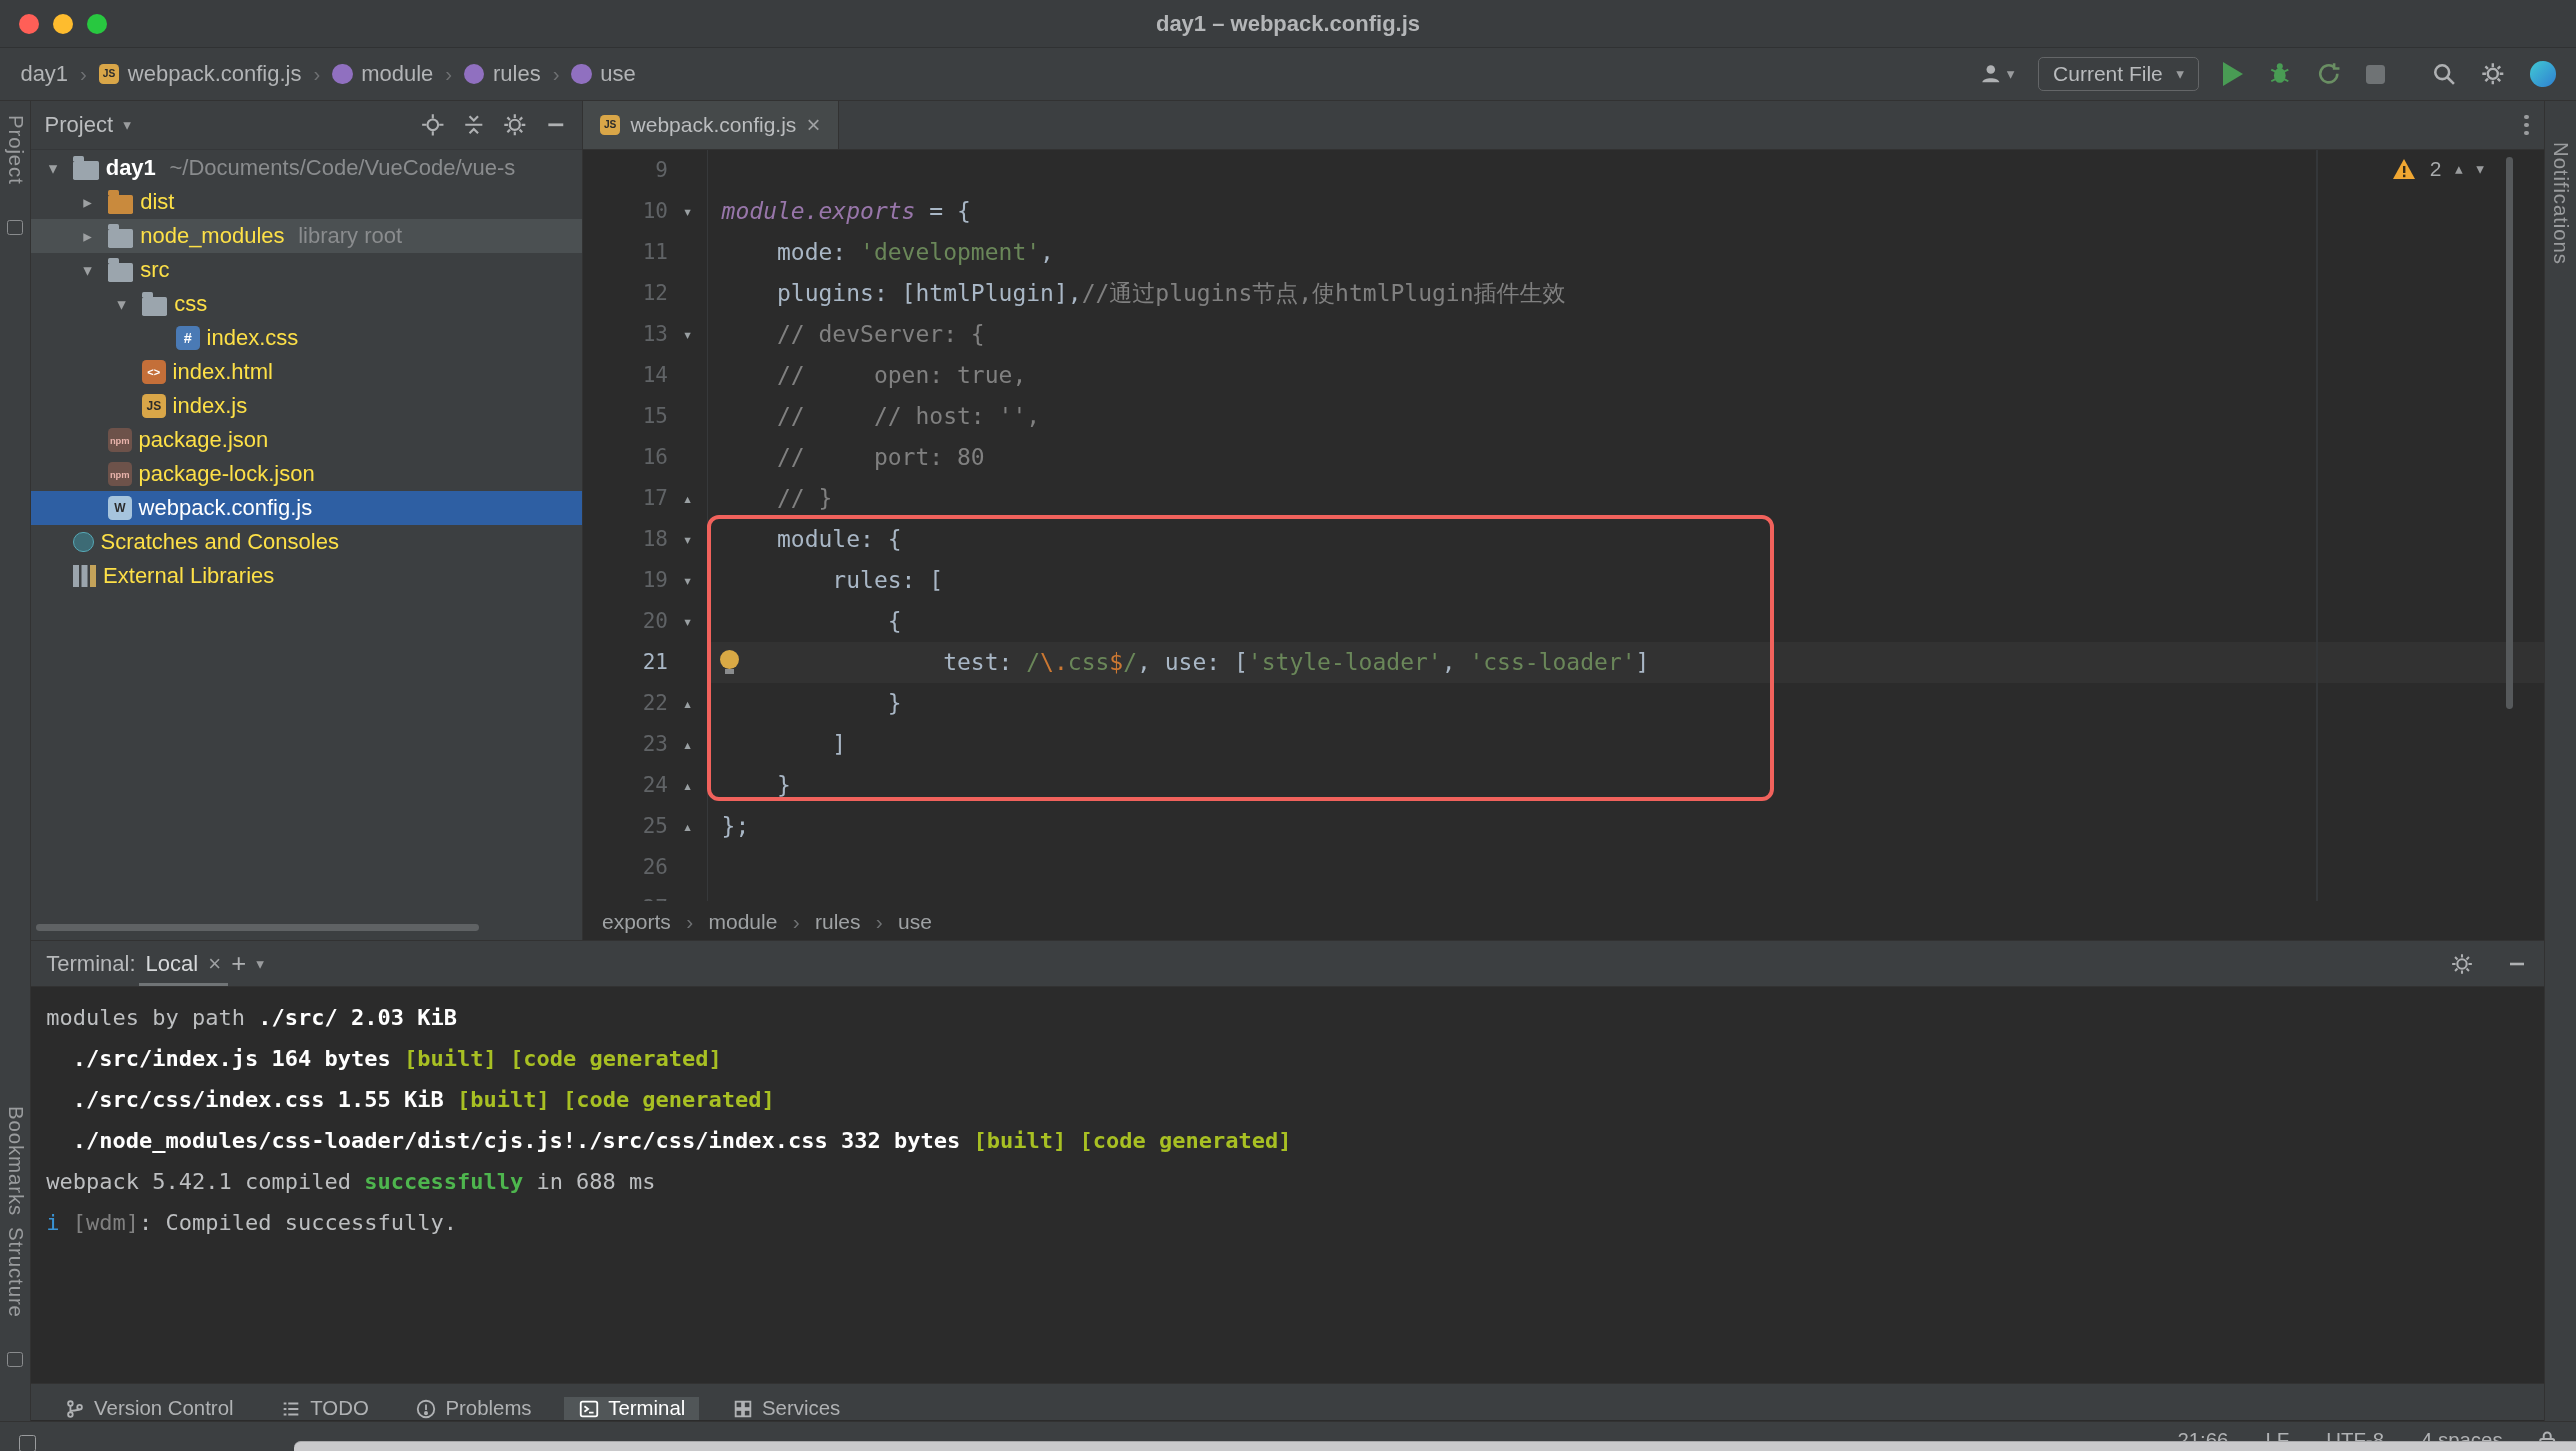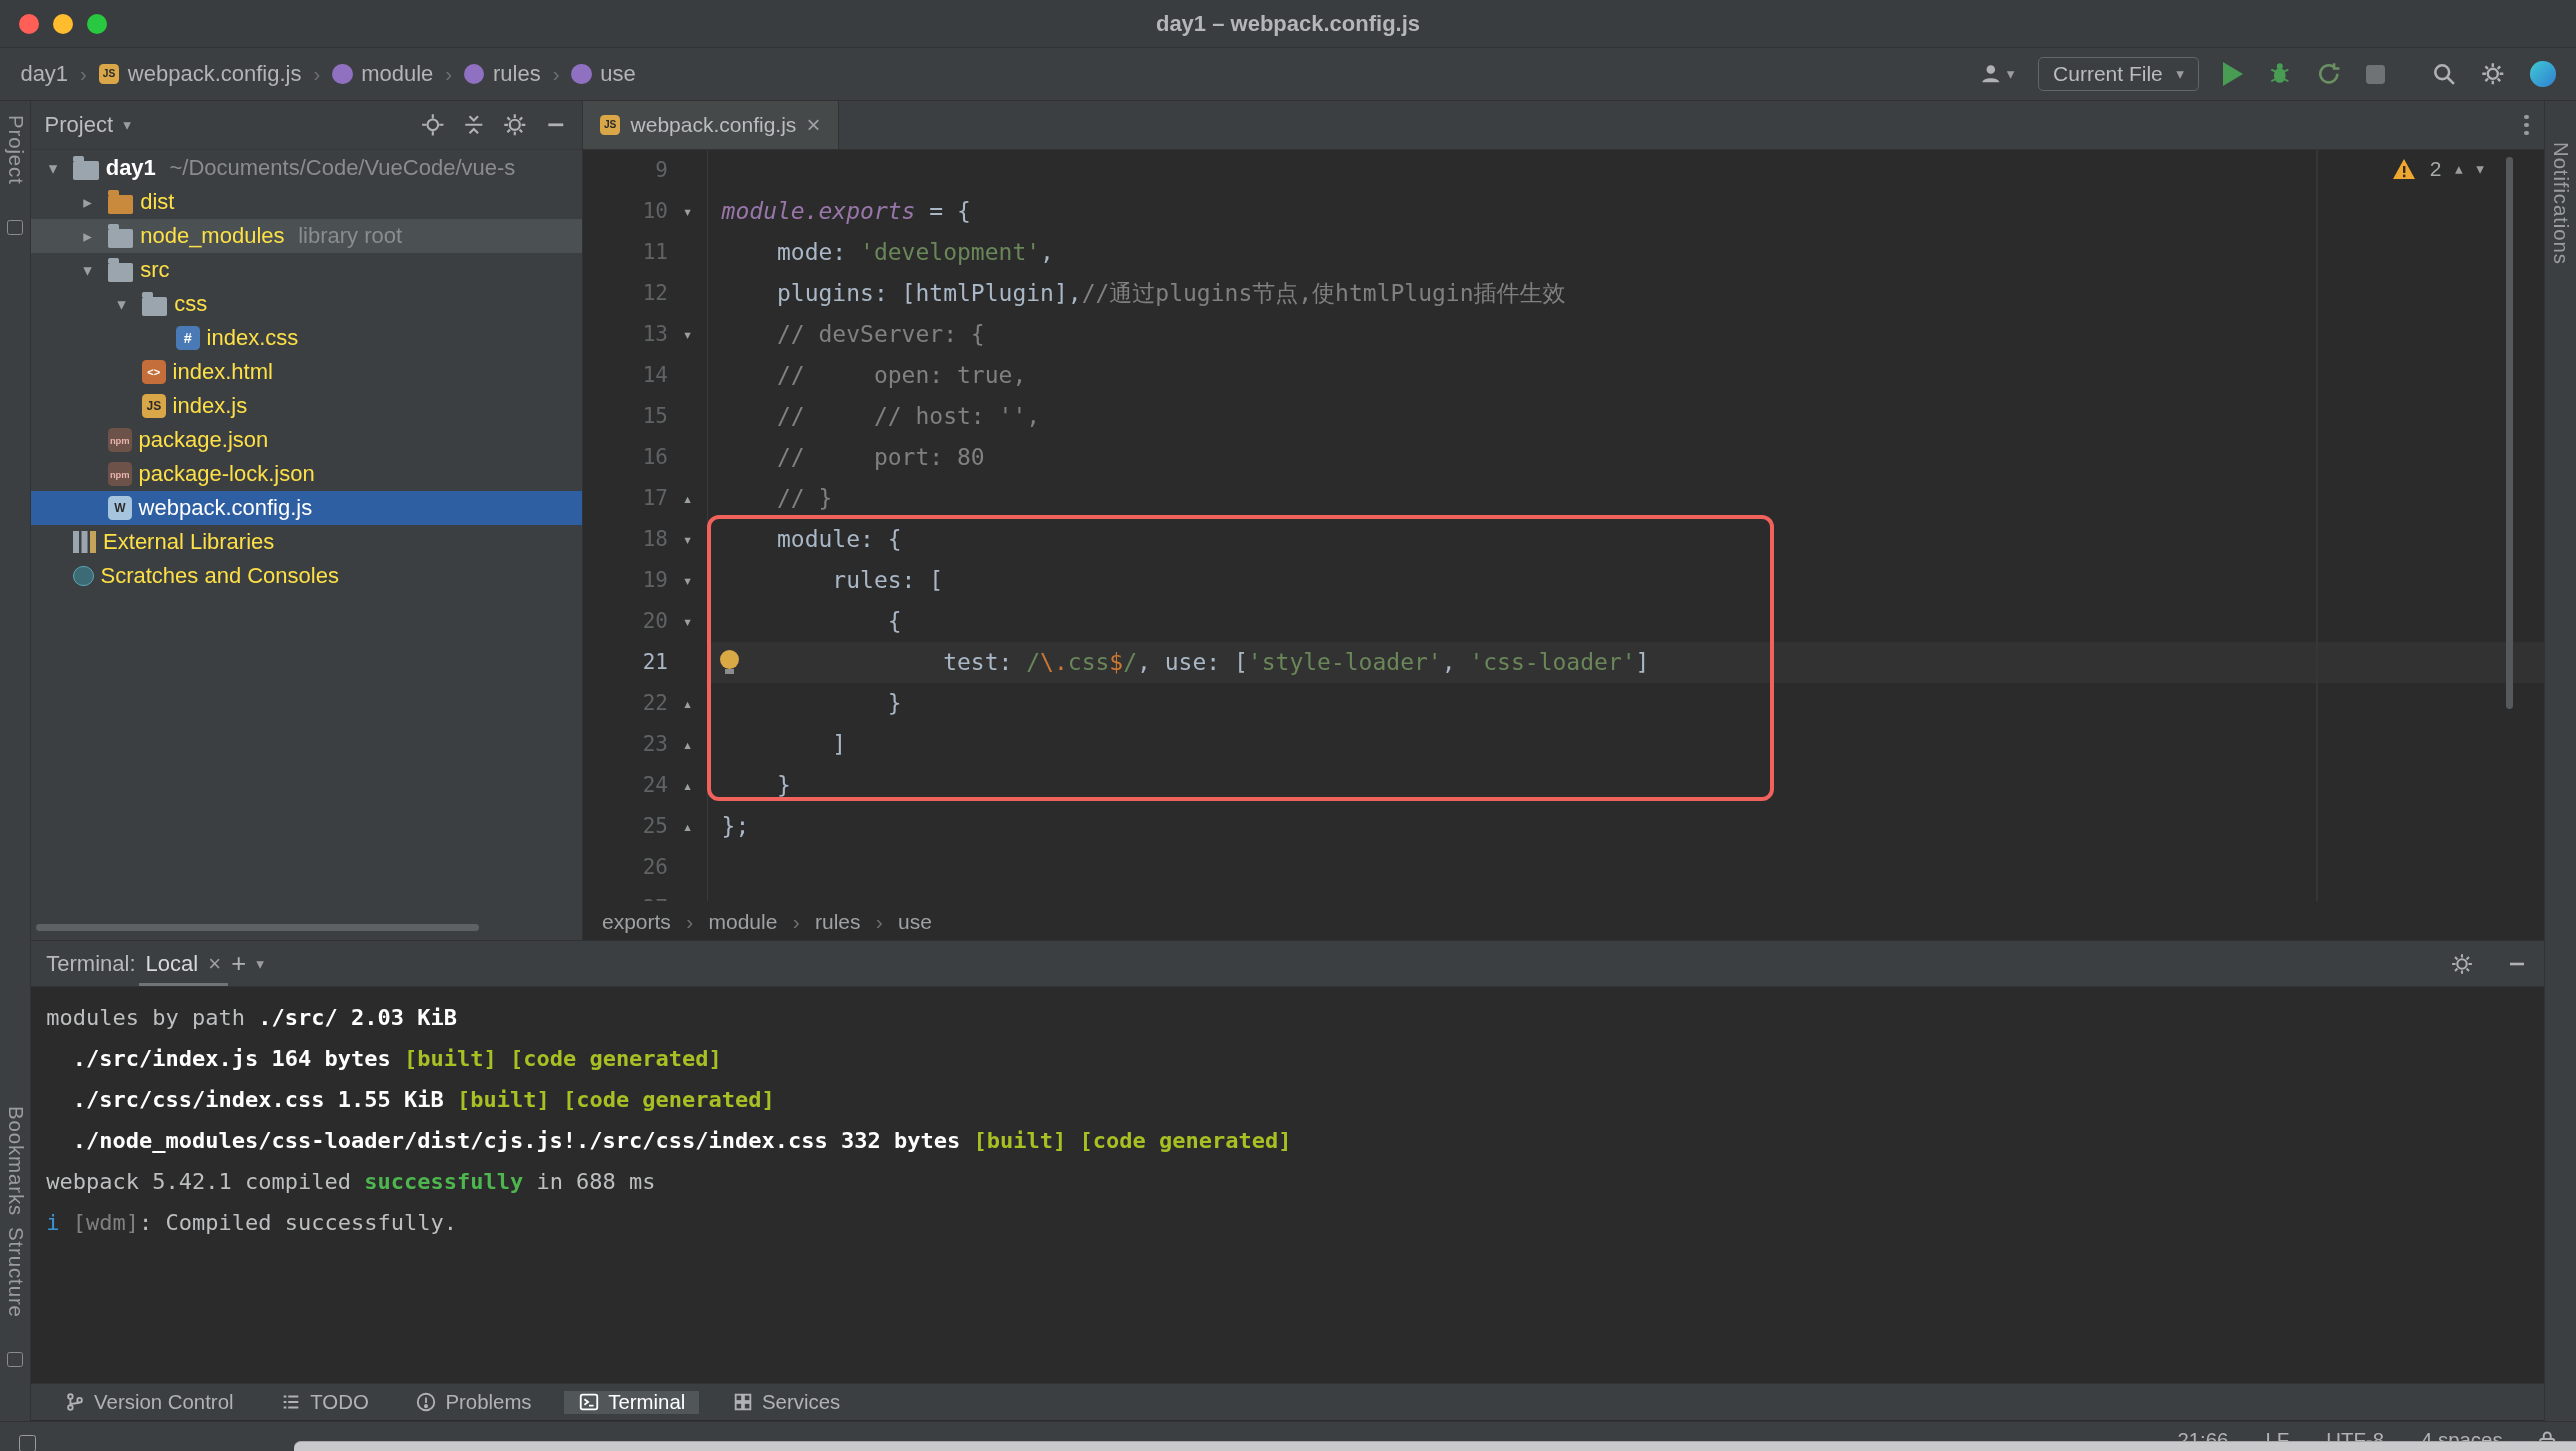--- a/index.html
+++ b/index.html
@@ -320,27 +320,27 @@
           <span class="ficon f-npm">npm</span>
           <span class="tlabel">package-lock.json</span>
         </div>
         <div class="trow sel" style="padding-left: 43px;">
           <span class="tchev"></span>
           <span class="ficon f-wp">W</span>
           <span class="tlabel">webpack.config.js</span>
         </div>
         <div class="trow" style="padding-left: 8.5px;">
           <span class="tchev"></span>
+          <span class="sicon icon-scratch"></span>
+          <span class="tlabel">Scratches and Consoles</span>
+        </div>
+        <div class="trow" style="padding-left: 8.5px;">
+          <span class="tchev"></span>
           <span class="sicon icon-lib"></span>
           <span class="tlabel">External Libraries</span>
-        </div>
-        <div class="trow" style="padding-left: 8.5px;">
-          <span class="tchev"></span>
-          <span class="sicon icon-scratch"></span>
-          <span class="tlabel">Scratches and Consoles</span>
         </div>
       </div>
     <div class="hscroll"></div>
   </div>
 
   <div class="editor">
     <div class="tabs">
       <div class="tab">
         <span class="ficon f-js nav-ficon">JS</span>
         <span>webpack.config.js</span>
@@ -501,21 +501,21 @@
         <div class="tline"><span class="tl-t">modules by path </span><span class="tl-b">./src/</span><span class="tl-t"> </span><span class="tl-b">2.03 KiB</span></div>
         <div class="tline"><span class="tl-t">  </span><span class="tl-b">./src/index.js</span><span class="tl-t"> </span><span class="tl-b">164 bytes</span><span class="tl-t"> </span><span class="tl-y">[built] [code generated]</span></div>
         <div class="tline"><span class="tl-t">  </span><span class="tl-b">./src/css/index.css</span><span class="tl-t"> </span><span class="tl-b">1.55 KiB</span><span class="tl-t"> </span><span class="tl-y">[built] [code generated]</span></div>
         <div class="tline"><span class="tl-t">  </span><span class="tl-b">./node_modules/css-loader/dist/cjs.js!./src/css/index.css</span><span class="tl-t"> </span><span class="tl-b">332 bytes</span><span class="tl-t"> </span><span class="tl-y">[built] [code generated]</span></div>
         <div class="tline"><span class="tl-t">webpack 5.42.1 compiled </span><span class="tl-g">successfully</span><span class="tl-t"> in 688 ms</span></div>
         <div class="tline"><span class="tl-i">i</span><span class="tl-t"> </span><span class="tl-gr">[wdm]</span><span class="tl-t">: Compiled successfully.</span></div>
       </div>
   </div>
 
   <div class="bottombar">
-    <span style="display:flex;align-items:center;gap:19px">
+    <span style="display:flex;align-items:flex-end;gap:19px">
         <div class="bitem">
           <span style="display: flex;">
             <svg viewBox="0 0 24 24" fill="none" stroke="currentColor" stroke-width="2">
               <circle cx="7" cy="6" r="2.5"></circle>
               <circle cx="7" cy="18" r="2.5"></circle>
               <circle cx="17" cy="10" r="2.5"></circle>
               <path d="M7 8.5v7M7 14c6 0 8-1 10-1.5"></path>
             </svg>
           </span>
           <span>Version Control</span>

